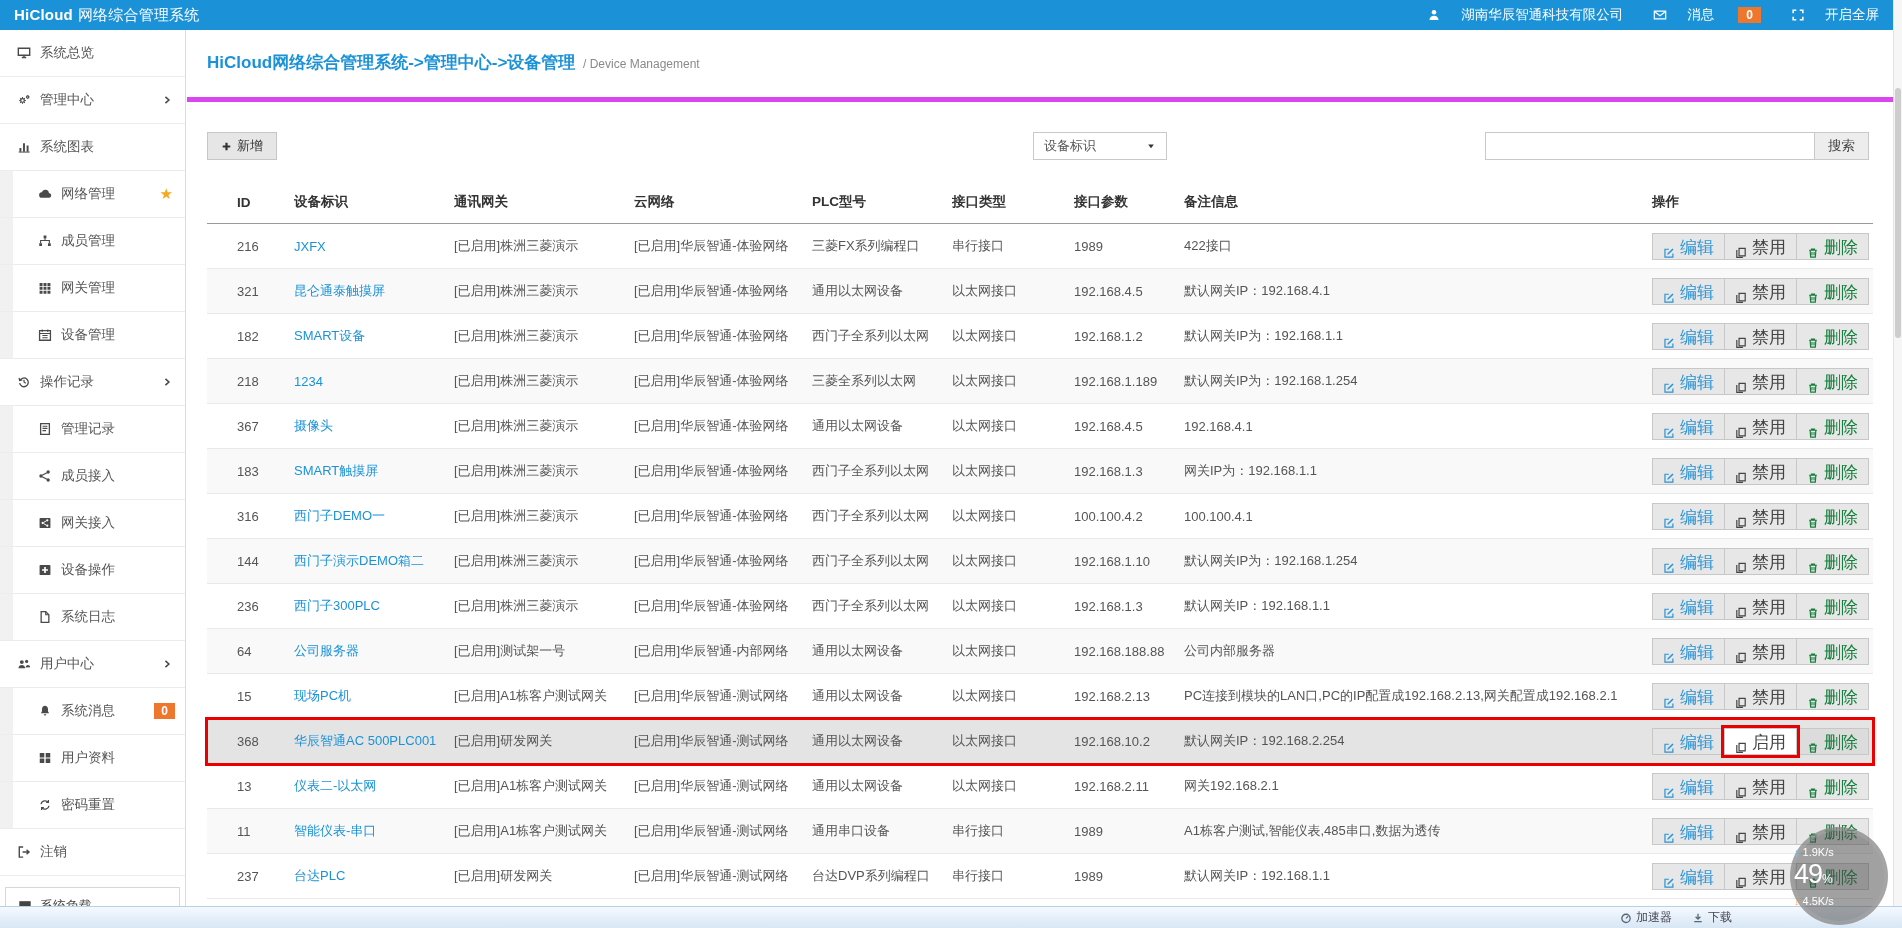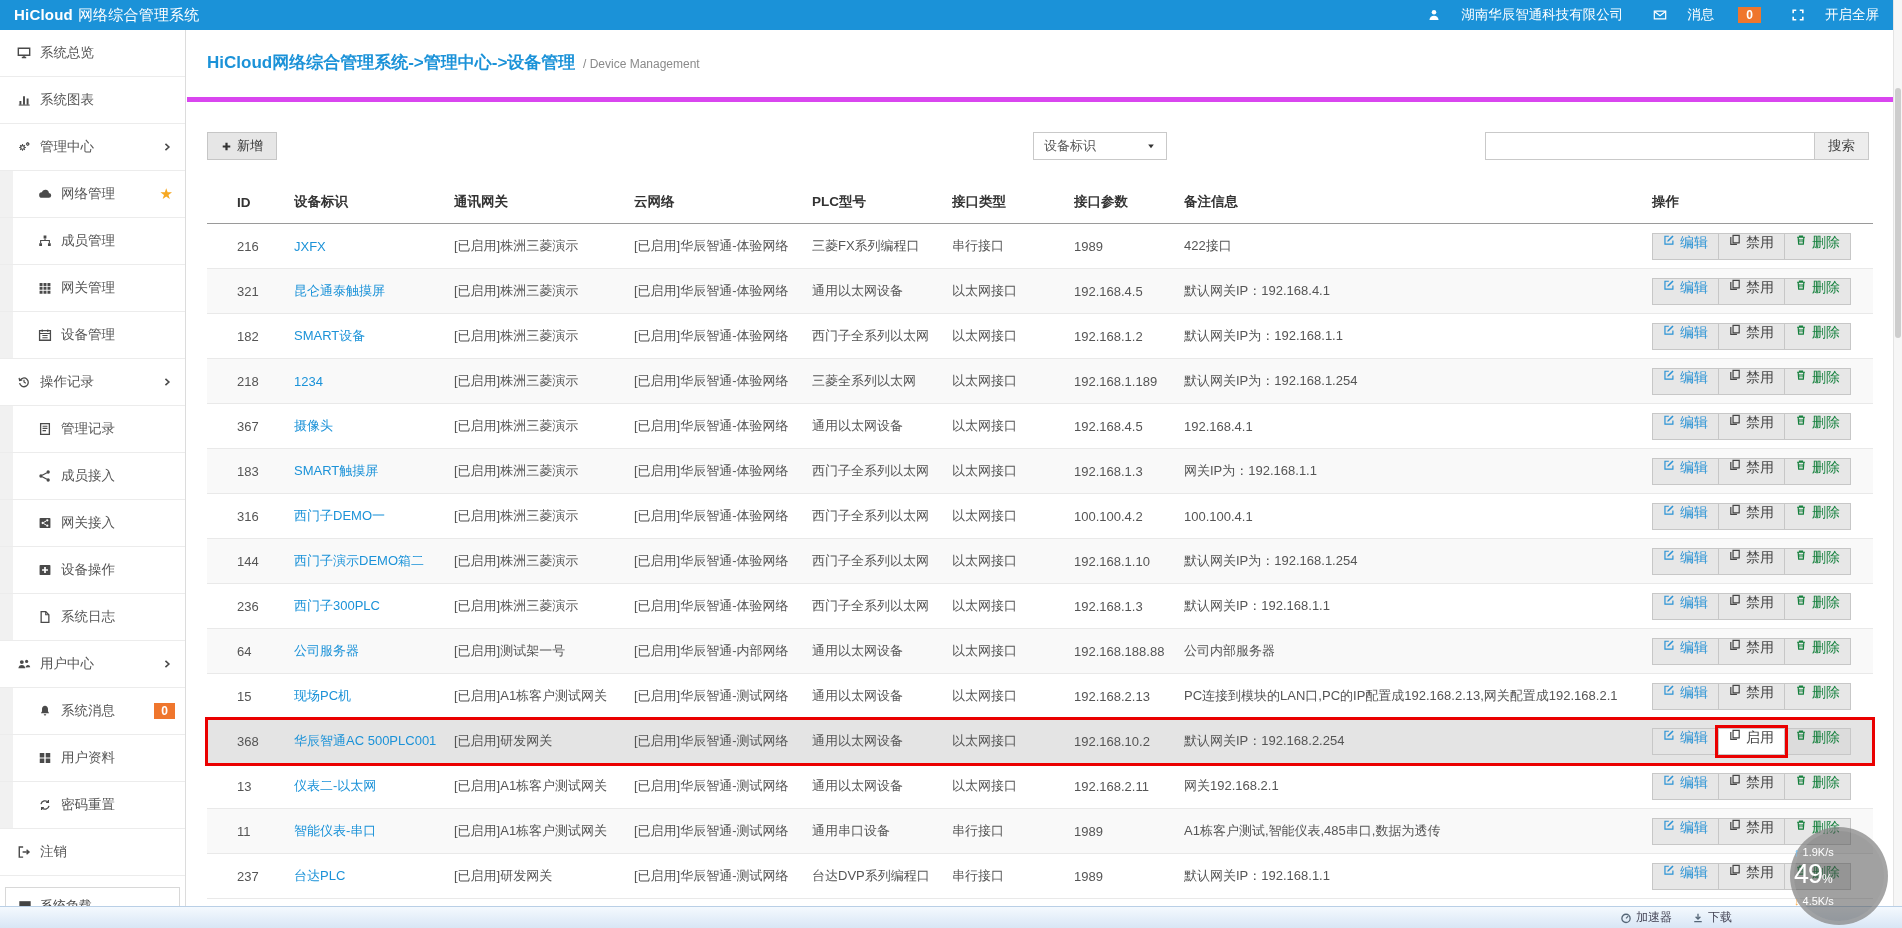--- a/index.html
+++ b/index.html
@@ -50,21 +50,21 @@
   .w-cloud  { width:178px; }
   .w-plc    { width:140px; }
   .w-itype  { width:122px; }
   .w-iparam { width:110px; }
   .w-remark { width:468px; }
   .w-actions{ flex:1 1 auto; display:flex; align-items:center; overflow:visible; }
   .trow { display:flex; align-items:center; height:45px; border-bottom:1px solid #e9e9e9; font-size:13px; color:#555; }
   .trow:nth-child(even) { background:#f9f9f9; }
   .trow .w-name { color:#1b92d8; cursor:pointer; }
   .trow.highlighted { background:#e4e4e4; outline:3px solid #ea0000; outline-offset:-1px; position:relative; z-index:2; }
-  .btn { display:inline-flex; align-items:flex-start; gap:5px; height:27px; padding:0 10px; background:#e7e7e7; border:1px solid #c7c7c7; font-size:14px; color:#444; cursor:pointer; }
+  .btn { display:inline-flex; align-items:flex-end; gap:5px; height:27px; padding:0 10px; background:#e7e7e7; border:1px solid #c7c7c7; font-size:17px; color:#444; cursor:pointer; }
   .btn + .btn { margin-left:-1px; }
   .btn.edit { color:#2a93d5; }
   .btn.del  { color:#15803d; }
   .highlighted .btn { background:#e4e4e4; }
   .highlighted .btn.del { background:#dcdcdc; }
   .highlighted .btn.enable { background:#fff; box-shadow:0 0 0 3px #ea0000; position:relative; z-index:3; }
 
   
   .statusbar { position:absolute; left:0; right:0; bottom:0; height:22px; background:linear-gradient(#f4f9fe,#d8e6f5); border-top:1px solid #b9cfe6; display:flex; align-items:center; justify-content:flex-end; gap:20px; padding-right:170px; font-size:12px; color:#445; z-index:4; }
   .sb-item { display:flex; align-items:center; gap:4px; cursor:pointer; }
@@ -118,36 +118,36 @@
   <div class="sidebar">
     <div class="s-item">
       <svg class="ic" viewBox="0 0 16 16">
           <rect x="1.5" y="2.5" width="13" height="8" fill="none" stroke="currentColor" stroke-width="1.4"></rect>
           <path d="M5.5 13.2h5M8 10.5v2.7" fill="none" stroke="currentColor" stroke-width="1.4"></path>
         </svg>
       <span>系统总览</span>
     </div>
     <div class="s-item">
       <svg class="ic" viewBox="0 0 16 16">
-          <path d="M2.8 9h2.2v4.4H2.8zM6.9 3.8h2.2v9.6H6.9zM11 6.4h2.2v7H11z" fill="currentColor"></path>
-          <path d="M2 13.8h12.5" stroke="currentColor" stroke-width="1"></path>
-        </svg>
-      <span>系统图表</span>
-    </div>
-    <div class="s-item">
-      <svg class="ic" viewBox="0 0 16 16">
           <circle cx="6.3" cy="8.5" r="2.1" fill="none" stroke="currentColor" stroke-width="1.3"></circle>
           <path d="M6.3 4.7v1.1M6.3 11.2v1.1M2.5 8.5h1.1M9 8.5h1.1M3.6 5.8l.8.8M8.2 10.4l.8.8M3.6 11.2l.8-.8M8.2 6.6l.8-.8" stroke="currentColor" stroke-width="1.1"></path>
           <circle cx="12.2" cy="4.6" r="1.3" fill="none" stroke="currentColor" stroke-width="1.1"></circle>
           <path d="M12.2 2.6v.7M12.2 5.9v.7M10.2 4.6h.7M13.5 4.6h.7" stroke="currentColor" stroke-width="1"></path>
         </svg>
       <span>管理中心</span>
       <svg class="ic s-chevron" viewBox="0 0 16 16" style="width:10px;height:10px">
           <path d="M5.5 3L11 8l-5.5 5" fill="none" stroke="currentColor" stroke-width="1.6"></path>
         </svg>
+    </div>
+    <div class="s-item">
+      <svg class="ic" viewBox="0 0 16 16">
+          <path d="M2.8 9h2.2v4.4H2.8zM6.9 3.8h2.2v9.6H6.9zM11 6.4h2.2v7H11z" fill="currentColor"></path>
+          <path d="M2 13.8h12.5" stroke="currentColor" stroke-width="1"></path>
+        </svg>
+      <span>系统图表</span>
     </div>
     <div class="s-item sub">
       <svg class="ic" viewBox="0 0 16 16">
           <path d="M4.7 12.4a3.2 3.2 0 01-.4-6.4 4.2 4.2 0 018.2.9 2.6 2.6 0 01-.3 5.5z" fill="currentColor"></path>
         </svg>
       <span>网络管理</span>
       <span class="s-star">★</span>
     </div>
     <div class="s-item sub">
       <svg class="ic" viewBox="0 0 16 16">

